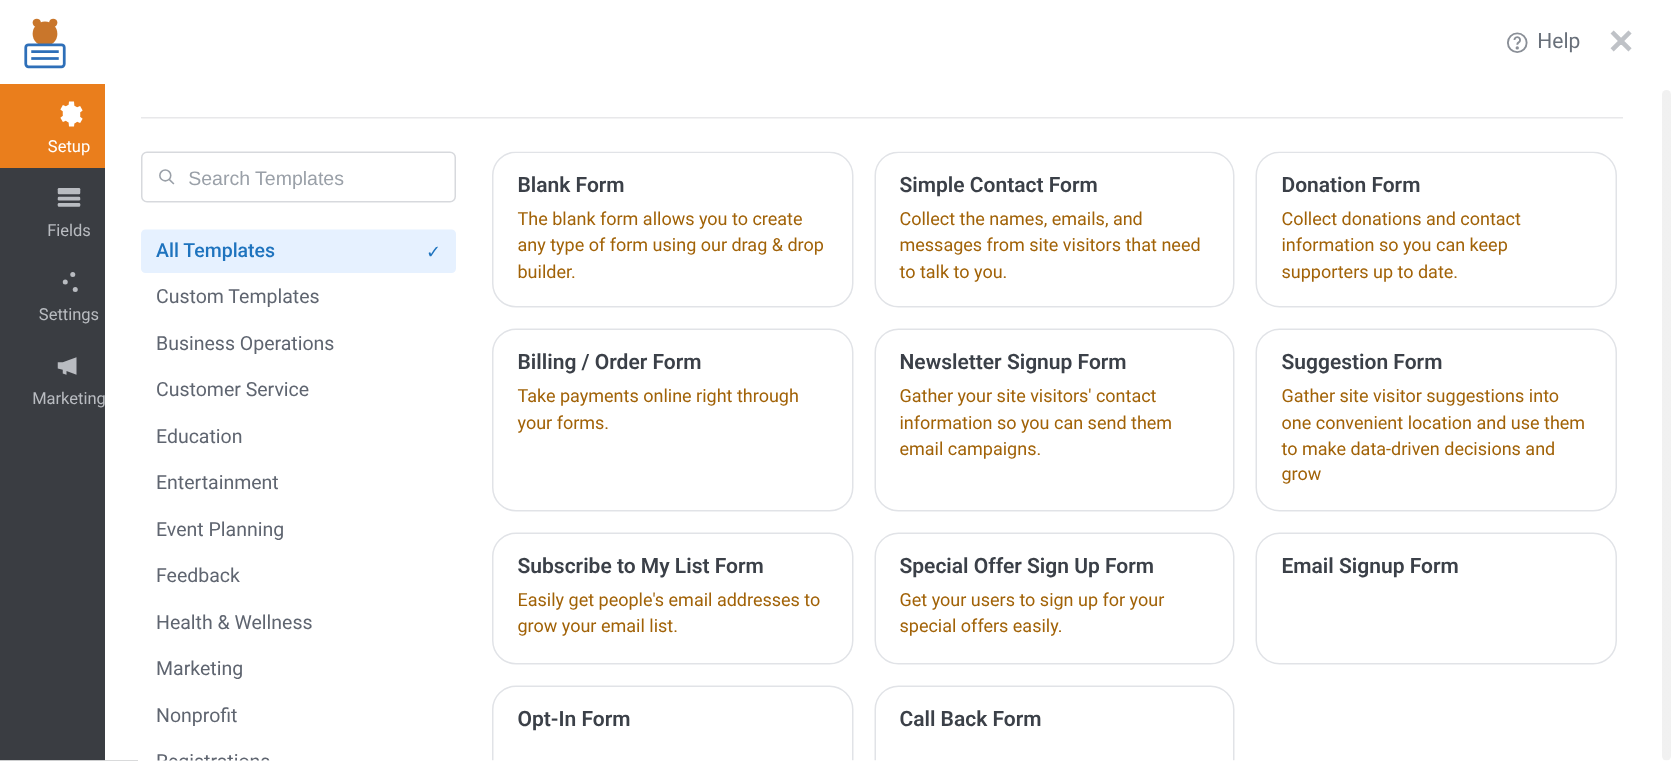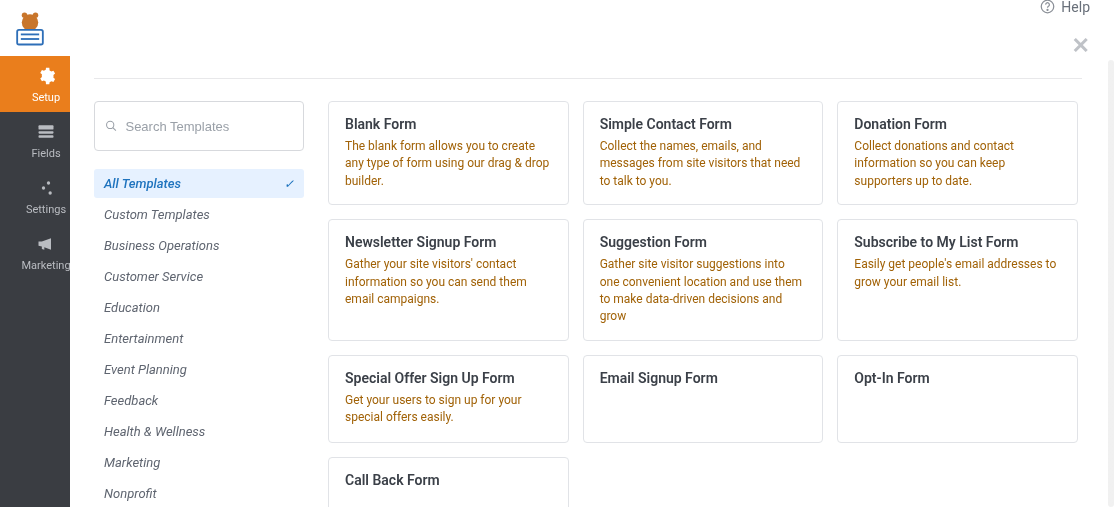--- a/index.html
+++ b/index.html
@@ -1,49 +1,49 @@
 <!DOCTYPE html>
 <html><head>
 <meta charset="utf-8">
 <style>
 * { box-sizing: border-box; margin: 0; padding: 0; }
 body { font-family: -apple-system, BlinkMacSystemFont, "Segoe UI", Roboto, Arial, sans-serif; background: #fff; width: 1116px; height: 507px; overflow: hidden; position: relative; }
 
 
 .topbar { position: absolute; top: 0; left: 0; right: 10px; height: 56px; background: #fff; display: flex; align-items: center; justify-content: space-between; padding: 0 16px 0 8px; z-index: 5; }
 .logo { width: 44px; height: 44px; display:flex; align-items:center; justify-content:center; }
-.topbar-right { display:flex; align-items:flex-end; gap:18px;flex-direction:column; }
+.topbar-right { display:flex; align-items:center; gap:18px; }
 .help { display:flex; align-items:center; gap:6px; color:#69707a; font-size:14px; cursor:pointer; }
 .close-x { font-size:22px; color:#bfc2c7; cursor:pointer; font-weight:bold; }
 
 
 .sidebar { position:absolute; top:56px; left:0; width:92px; bottom:0; background:#3a3d42; display:flex; flex-direction:column; }
 .nav-item { height:56px; display:flex; flex-direction:column; align-items:center; justify-content:center; gap:4px; color:#b9bcc1; font-size:11px; cursor:pointer; }
 .nav-item.active { background:#ea7e1c; color:#fff; }
 .nav-icon { width:22px; height:22px; display:flex; align-items:center; justify-content:center; }
 .nav-icon svg { width:20px; height:20px; fill:currentColor; }
 
 
 .content { position:absolute; top:56px; left:70px; right:10px; bottom:0; background:#fff; display:flex; padding:22px 0 0 0; }
 .content-inner { display:flex; width:100%; border-top:1px solid #e8e8ea; padding-top:22px; margin:0 24px; }
 
 
 .cat-col { width:210px; flex-shrink:0; margin-right:24px; }
-.search-box { border:1px solid #d7d9dd; border-radius:4px; height:50px; display:flex; align-items:center; padding:0 10px; color:#9aa0a8; gap:8px; margin-bottom:18px; }
+.search-box { border:1px solid #d7d9dd; border-radius:4px; height:34px; display:flex; align-items:center; padding:0 10px; color:#9aa0a8; gap:8px; margin-bottom:18px; }
 .search-box input { border:none; outline:none; font-size:13px; color:#444; width:100%; background:transparent; }
 .search-box input::placeholder { color:#9aa0a8; }
 .cat-list { display:flex; flex-direction:column; gap:2px; }
-.cat-item { font-size:13px; color:#5f6570; padding:7px 10px; border-radius:3px; cursor:pointer; display:flex; align-items:center; justify-content:space-between;font-style:italic; }
+.cat-item { font-size:13px; color:#5f6570; padding:7px 10px; border-radius:3px; cursor:pointer; display:flex; align-items:center; justify-content:space-between; }
 .cat-item.active { background:#e6f1ff; color:#1e73be; font-weight:500; }
 .cat-item .check { color:#1e73be; font-size:12px; }
 
 
 .grid-wrap { flex:1; overflow:hidden; }
 .grid { display:grid; grid-template-columns: repeat(3, 1fr); gap:14px; padding-right:4px; }
-.card { border:1px solid #e1e3e7; border-radius:4px; padding:14px 16px; cursor:pointer; min-height:88px; }
+.card { border:1px solid #e1e3e7; border-radius:16px; padding:14px 16px; cursor:pointer; min-height:88px; }
 .card-title { font-size:14px; color:#3b4048; font-weight:600; margin-bottom:6px; }
 .card-desc { font-size:12px; color:#a16207; line-height:1.45; }
 
 
 .scroll-edge { position:absolute; right:2px; top:60px; bottom:0; width:6px; background:linear-gradient(#d0d0d0,#d0d0d0); border-radius:3px; z-index:2; opacity:0.3; }
 </style>
 </head>
 <body>
 
 <div class="topbar">
@@ -168,20 +168,24 @@
           </div>
           <div class="card">
             <div class="card-title">Simple Contact Form</div>
             <div class="card-desc">Collect the names, emails, and messages from site visitors that need to talk to you.</div>
           </div>
           <div class="card">
             <div class="card-title">Donation Form</div>
             <div class="card-desc">Collect donations and contact information so you can keep supporters up to date.</div>
           </div>
           <div class="card">
+            <div class="card-title">Billing / Order Form</div>
+            <div class="card-desc">Take payments online right through your forms.</div>
+          </div>
+          <div class="card">
             <div class="card-title">Newsletter Signup Form</div>
             <div class="card-desc">Gather your site visitors' contact information so you can send them email campaigns.</div>
           </div>
           <div class="card">
             <div class="card-title">Suggestion Form</div>
             <div class="card-desc">Gather site visitor suggestions into one convenient location and use them to make data-driven decisions and grow</div>
           </div>
           <div class="card">
             <div class="card-title">Subscribe to My List Form</div>
             <div class="card-desc">Easily get people's email addresses to grow your email list.</div>

